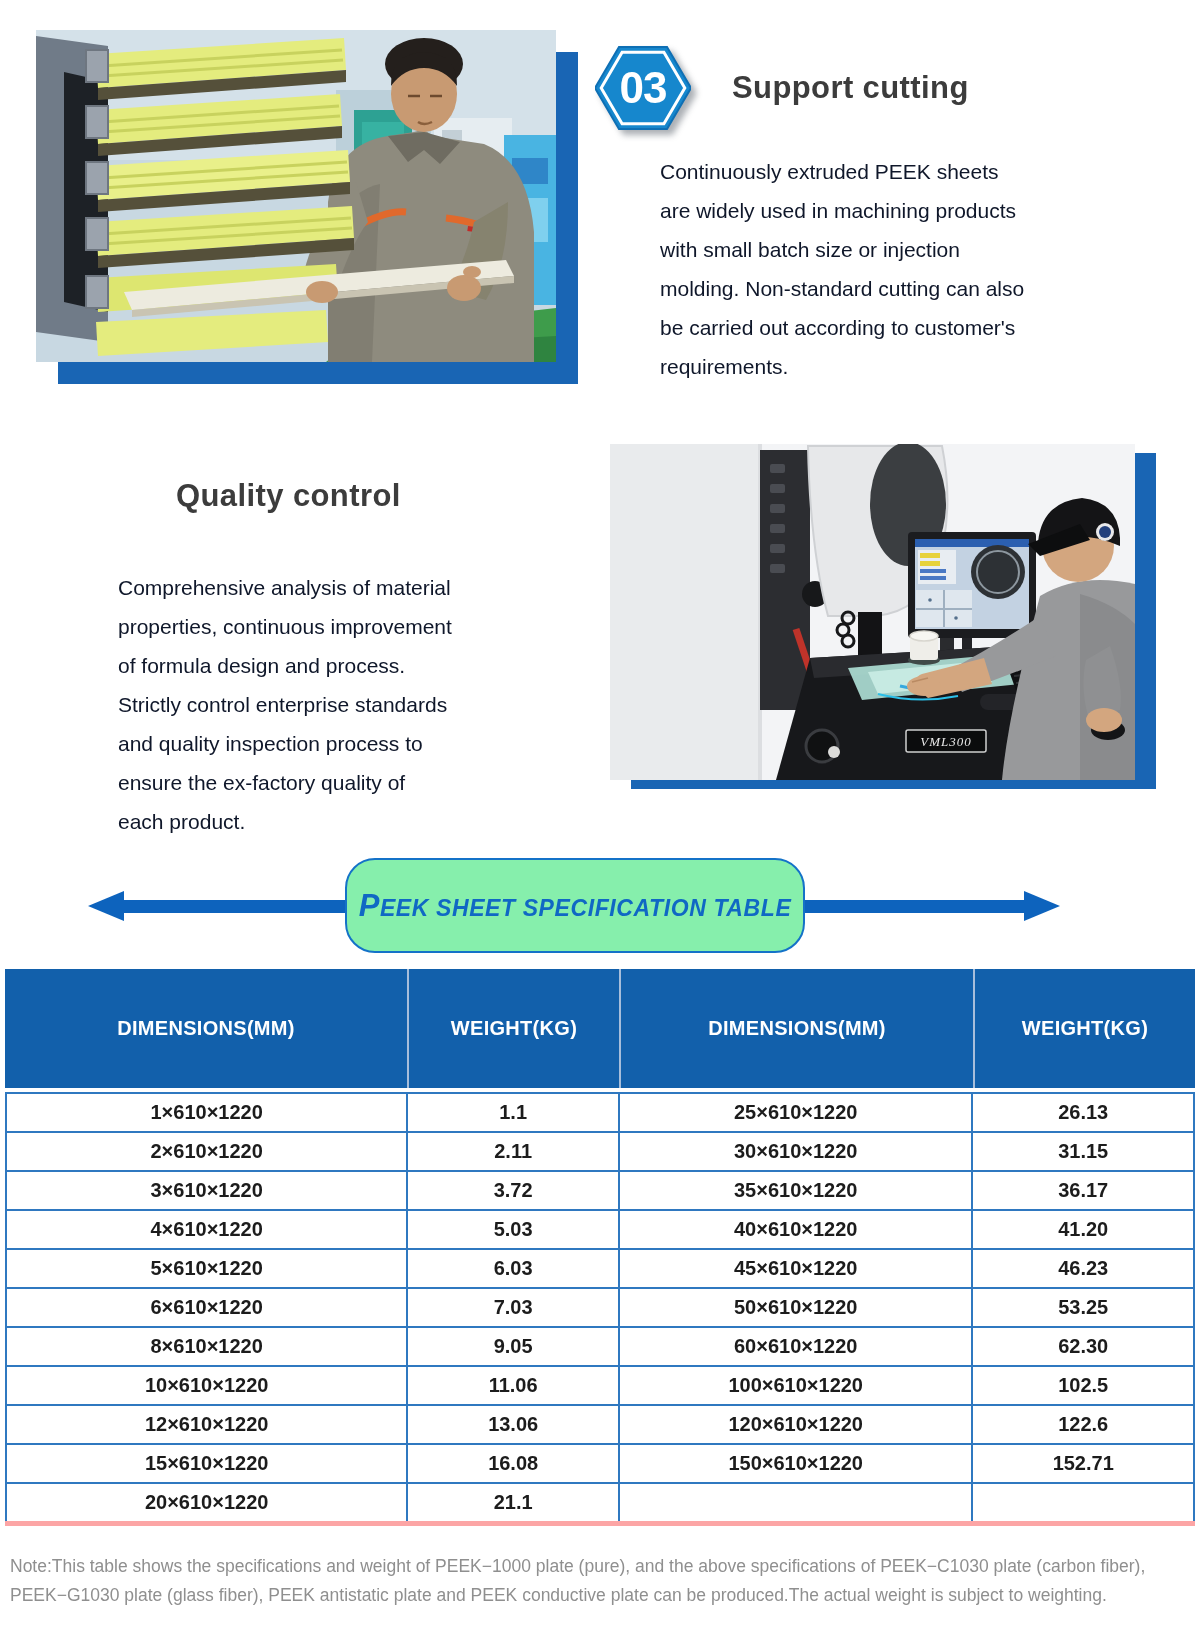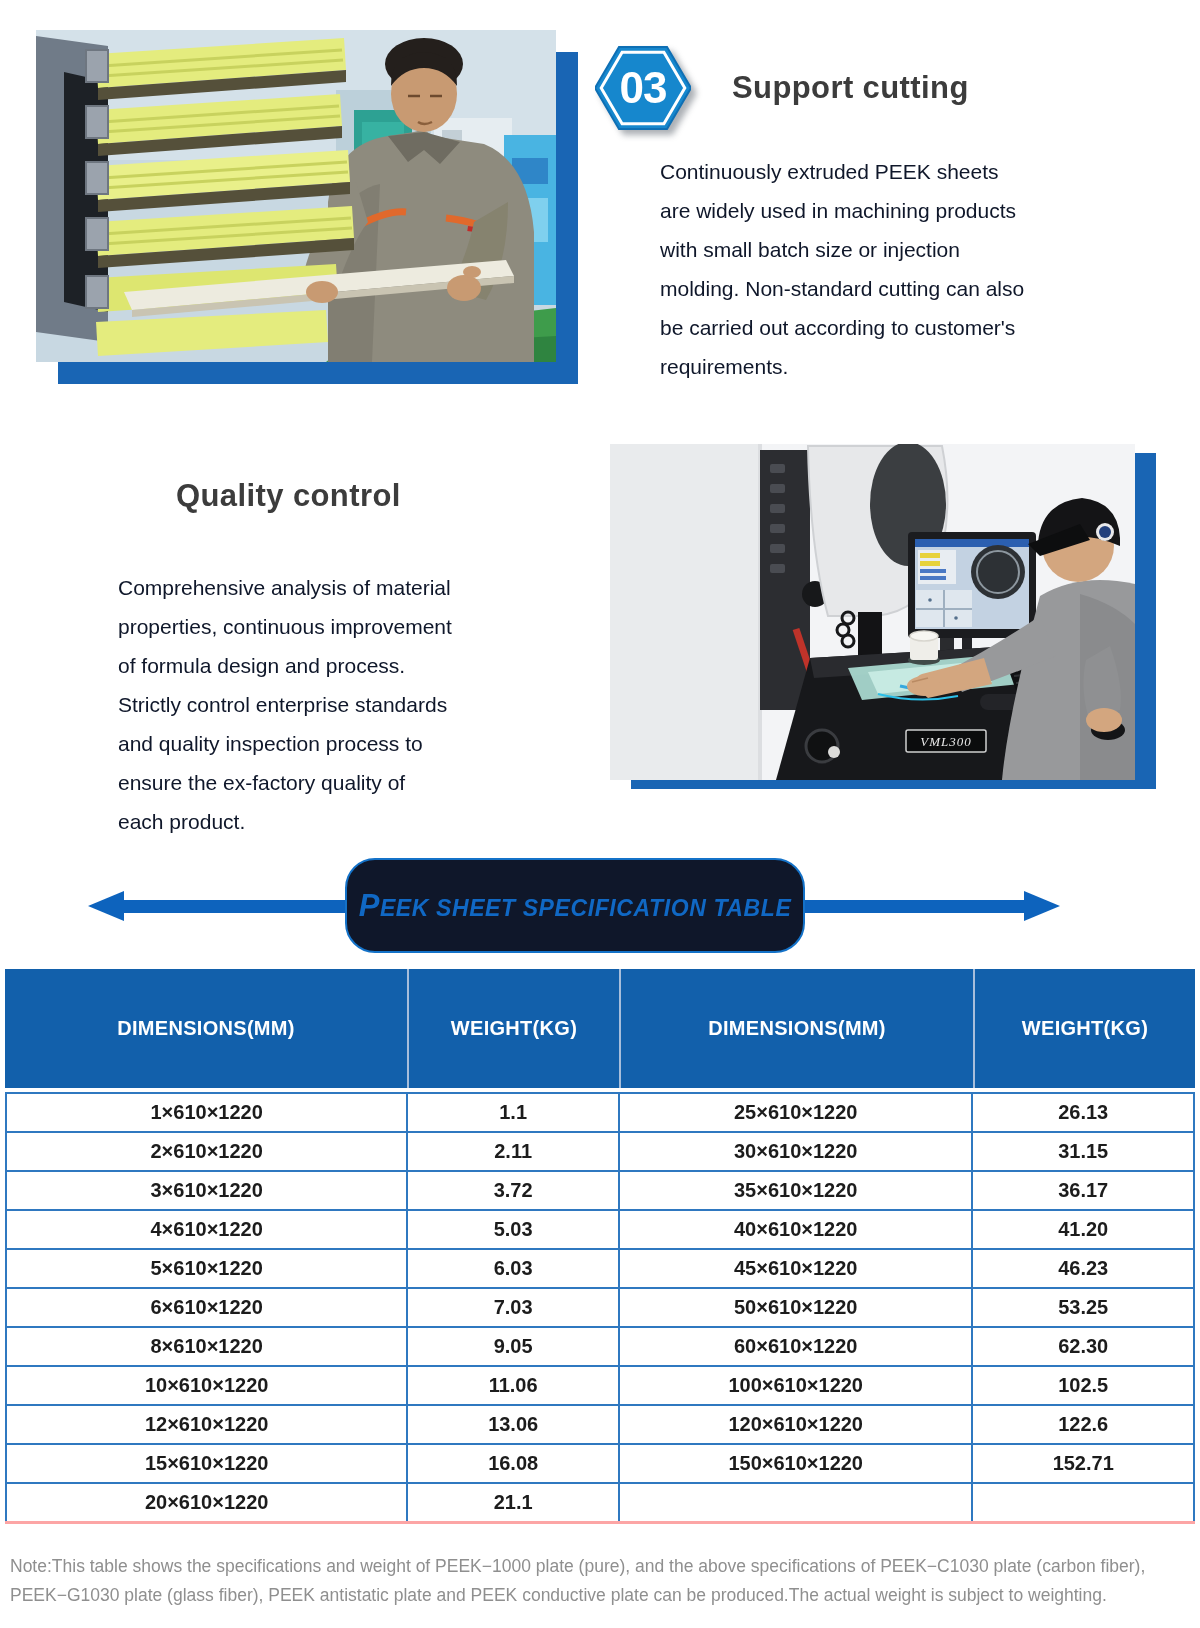--- a/index.html
+++ b/index.html
@@ -31,42 +31,42 @@
   
   .arrow{position:absolute;height:30px;display:flex;align-items:center;}
   .arrow .shaft{flex:1;height:13px;background:#0d63bd;}
   .arrow-left{left:88px;top:891px;width:257px;}
   .arrow-left::before{content:"";width:0;height:0;border-top:15px solid transparent;
       border-bottom:15px solid transparent;border-right:36px solid #0d63bd;}
   .arrow-right{left:805px;top:891px;width:255px;}
   .arrow-right::after{content:"";width:0;height:0;border-top:15px solid transparent;
       border-bottom:15px solid transparent;border-left:36px solid #0d63bd;}
   .banner-box{position:absolute;left:345px;top:858px;width:460px;height:95px;box-sizing:border-box;
-      background:#0f172a;border:2px solid #1472c8;border-radius:30px;
+      background:#86efac;border:2px solid #1472c8;border-radius:30px;
       display:flex;align-items:center;justify-content:center;}
   .banner-title{display:block;font-style:italic;font-weight:700;color:#1068c4;
       font-size:23px;letter-spacing:.6px;}
   .banner-title::first-letter{font-size:31px;}
 
   
   .spec-header{position:absolute;left:5px;top:969px;width:1190px;height:119px;
       background:#1260ab;display:flex;}
   .spec-header .hcell{display:flex;align-items:center;justify-content:center;
       color:#fff;font-weight:700;font-size:20px;letter-spacing:.3px;box-sizing:border-box;}
   .spec-header .hcell:nth-child(1){width:33.78%;}
   .spec-header .hcell:nth-child(2){width:17.82%;border-left:2px solid #a7bedb;}
   .spec-header .hcell:nth-child(3){width:29.75%;border-left:2px solid #a7bedb;}
   .spec-header .hcell:nth-child(4){width:18.65%;border-left:2px solid #a7bedb;}
 
   .spec-table{position:absolute;left:5px;top:1092px;width:1190px;border-collapse:collapse;font-weight:bold;}
   .spec-table col.c1{width:33.78%;} .spec-table col.c2{width:17.82%;}
   .spec-table col.c3{width:29.75%;} .spec-table col.c4{width:18.65%;}
   .spec-table td{border:2px solid #2f78c0;height:37px;padding:0;text-align:center;
       font-size:20px;color:#1c1c1c;}
-  .spec-table tr:last-child td{border-bottom:3px solid #fca5a5;margin-top:36px;}
+  .spec-table tr:last-child td{border-bottom:5px solid #fca5a5;margin-top:36px;}
 
   .note{position:absolute;left:10px;top:1552px;width:1182px;color:#8f8f8f;
       font-size:17.5px;line-height:29px;}
   .note > div{white-space:nowrap;}
 </style>
 </head>
 <body>
 
 <div class="page">
 

